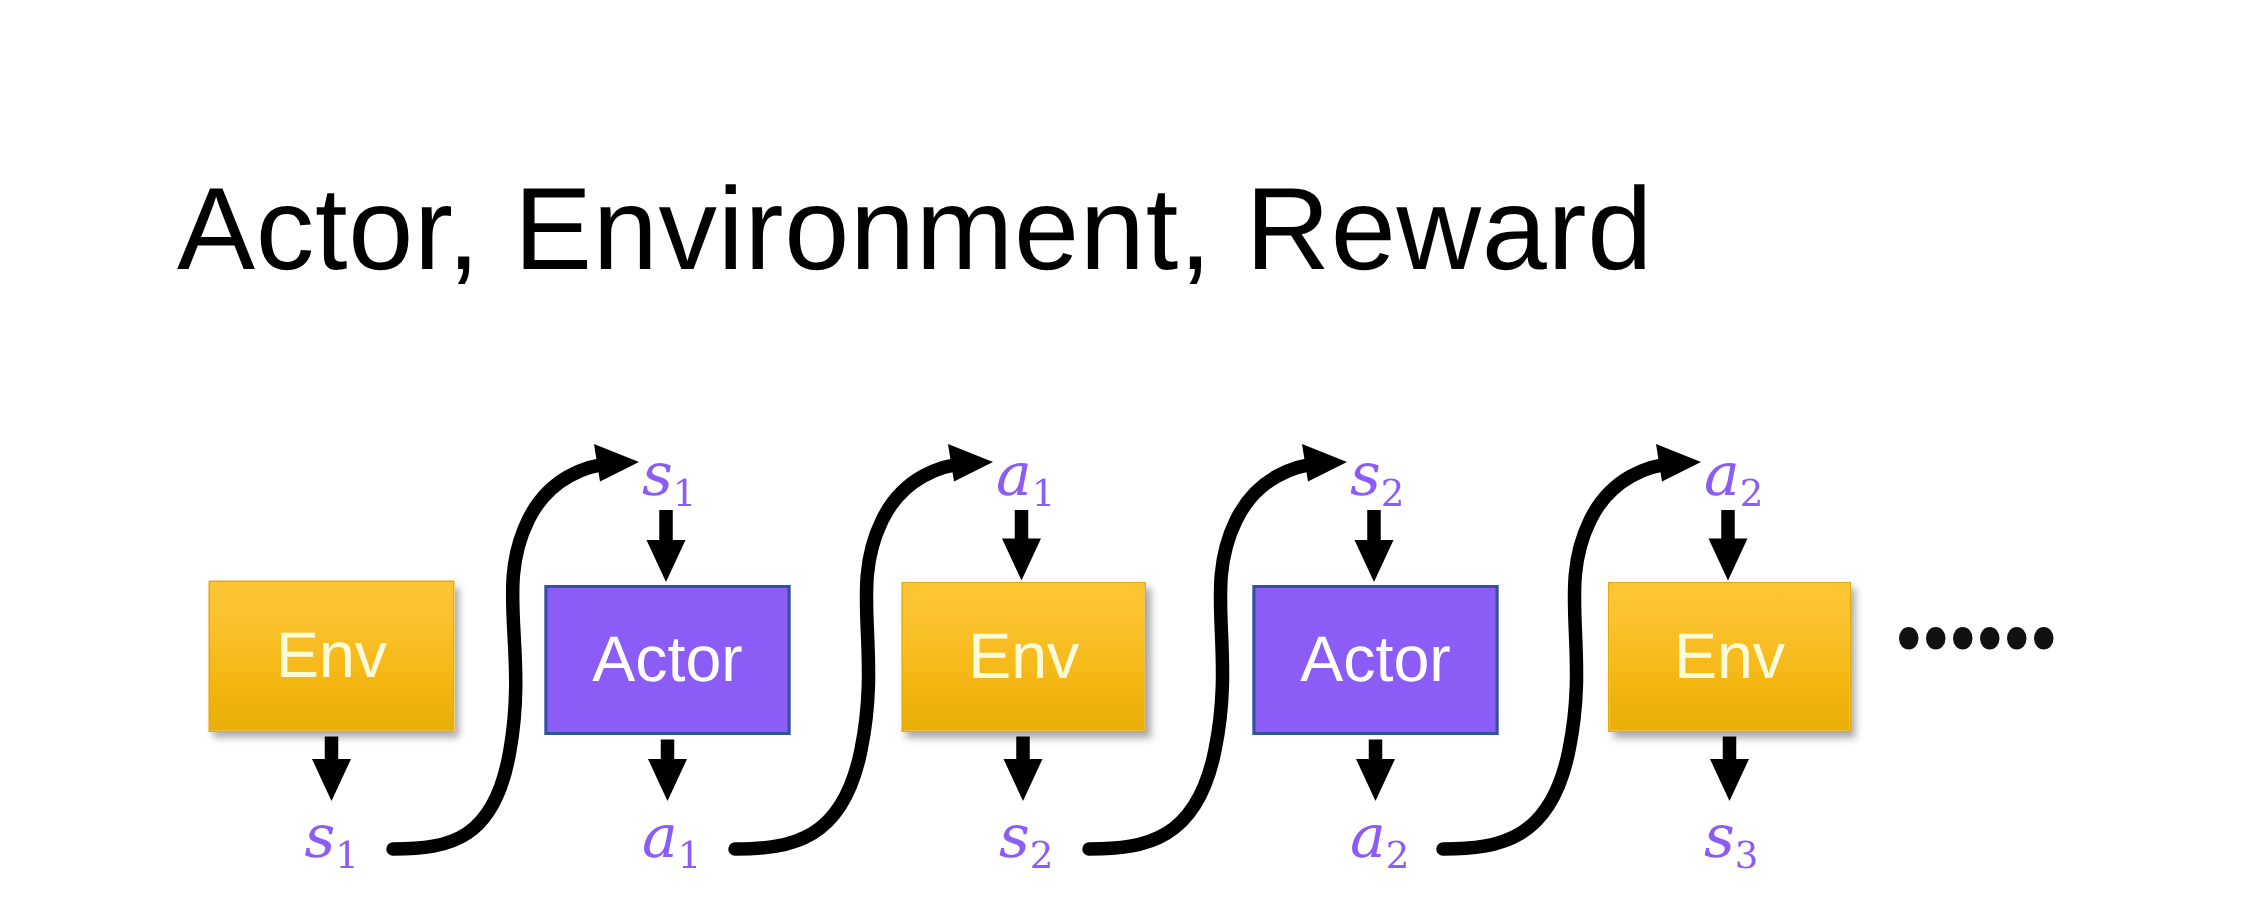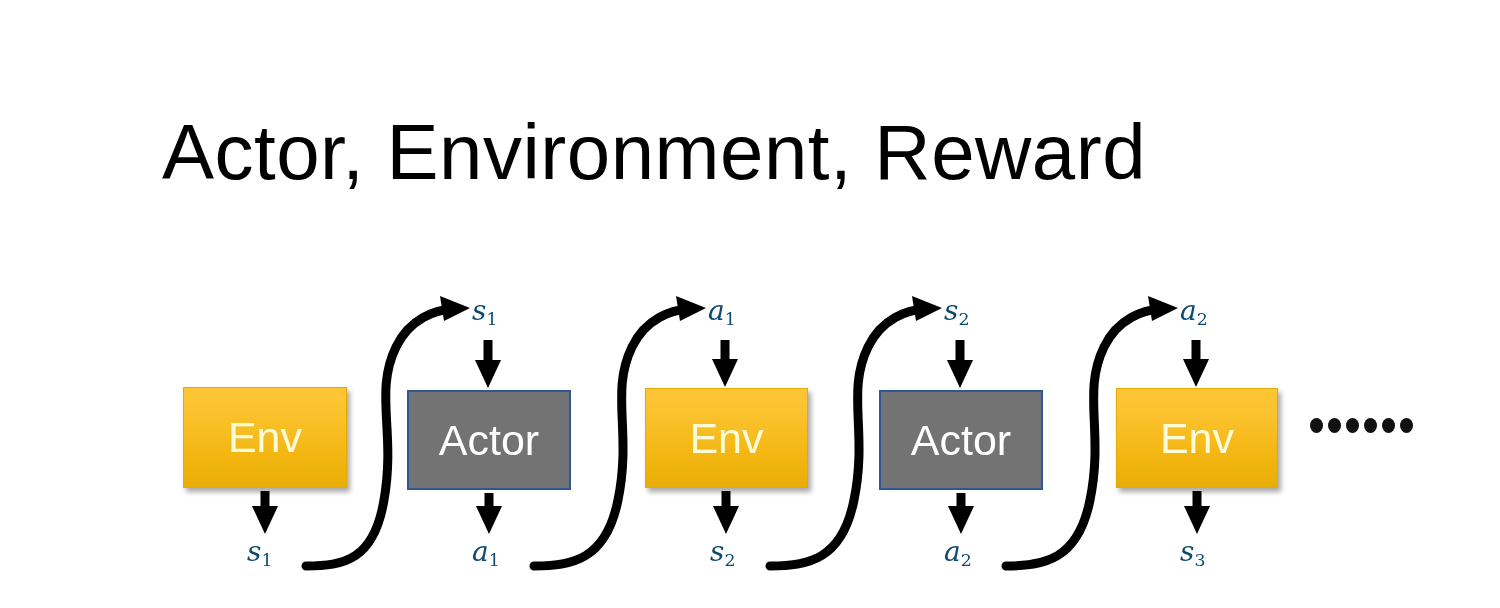--- a/index.html
+++ b/index.html
@@ -1,19 +1,19 @@
 <!DOCTYPE html>
 <html><head>
 <meta charset="utf-8">
 <style>
   html,body{margin:0;padding:0;background:#ffffff;}
   body{width:1500px;height:608px;position:relative;overflow:hidden;
        font-family:"Liberation Sans",sans-serif;}
 
-  #slide{position:absolute;left:0;top:0;width:1380px;height:608px;background:#ffffff;margin-left:44px;}
+  #slide{position:absolute;left:0;top:0;width:1380px;height:608px;background:#ffffff;}
 
   #slide-title{
     position:absolute;left:118px;top:112px;
     font-family:"Liberation Sans",sans-serif;
     font-size:78px;font-weight:300;letter-spacing:0.5px;
     color:#000000;white-space:nowrap;line-height:1.05;
   }
 
   .node-box{
     position:absolute;
@@ -23,32 +23,32 @@
     color:#ffffff;
     box-sizing:border-box;
   }
   .node-env{
     background:linear-gradient(180deg,#fdc435 0%,#fcc330 22%,#f2b50f 72%,#e8ae07 100%);
     border:1px solid #e3ab06;
     color:#fdfbd8;
     box-shadow:3px 4px 5px rgba(0,0,0,0.34);
   }
   .node-actor{
-    background:#737373;
+    background:#8b5cf6;
     border:2px solid #2f5597;
     color:#ffffff;
     box-shadow:0 0 0 rgba(0,0,0,0);
   }
 
   .sym{
     position:absolute;
     font-family:"DejaVu Serif","Liberation Serif",serif;
     font-style:italic;
-    font-size:28px;
-    color:#0c4a6e;
+    font-size:40px;
+    color:#8b5cf6;
     white-space:nowrap;
     line-height:1;
   }
   .sym sub{
     font-size:0.62em;font-style:normal;
     vertical-align:-0.30em;
     font-family:"DejaVu Serif","Liberation Serif",serif;
   }
 
   #dots{

